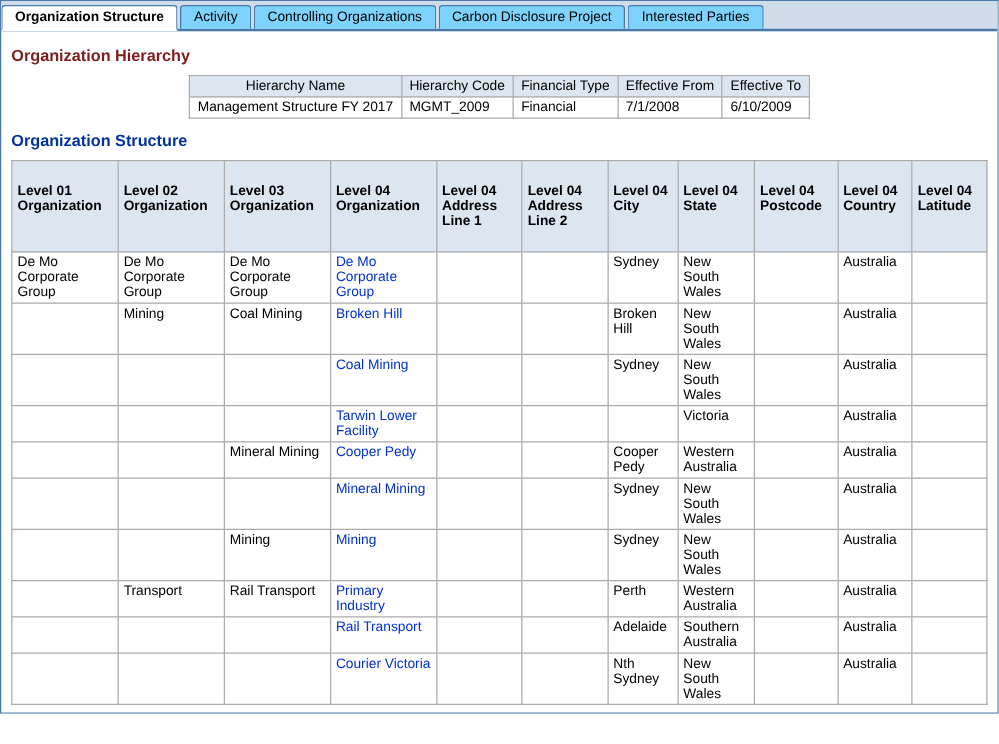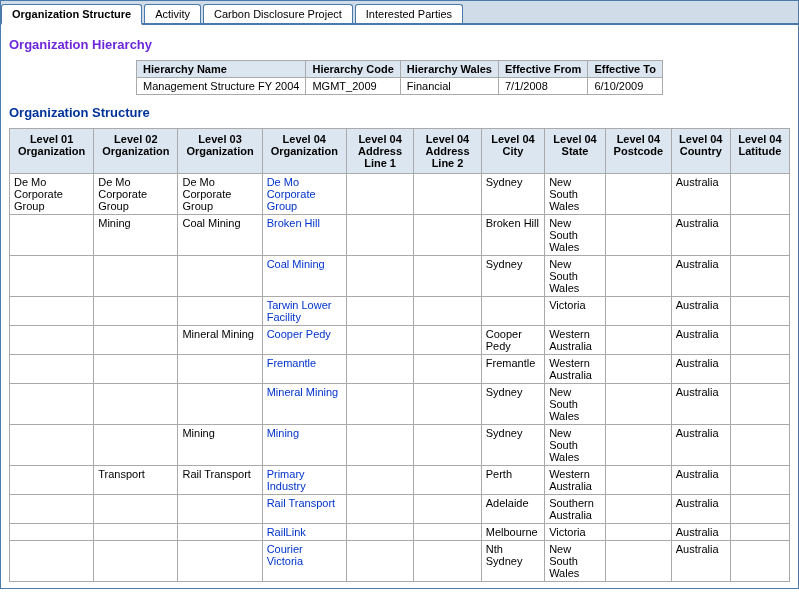--- a/index.html
+++ b/index.html
@@ -7,58 +7,58 @@
 
     .tabs-bar {
       display: flex;
       align-items: flex-end;
       background: #d0dce8;
       border-bottom: 2px solid #4a7aaa;
       padding-top: 3px;
     }
     .tab {
       padding: 3px 10px;
-      background: #ffffff;
+      background: #7dd3fc;
       border: 1px solid #4a7aaa;
       border-bottom: none;
       margin-right: 2px;
       cursor: pointer;
       border-radius: 3px 3px 0 0;
       font-size: 11px;
       color: #000;
     }
     .tab.active {
       background: #fff;
       font-weight: bold;
       border-bottom: 2px solid #fff;
       margin-bottom: -2px;
     }
 
     .content {
       padding: 6px 8px;
     }
 
     .section-title {
-      color: #6d28d9;
+      color: #7f1d1d;
       font-weight: bold;
       font-size: 13px;
       margin: 6px 0 8px 0;
     }
 
     .hierarchy-table {
       border-collapse: collapse;
       margin: 0 auto 10px auto;
       font-size: 11px;
     }
     .hierarchy-table th {
       background: #dce6f0;
       border: 1px solid #aaa;
       padding: 2px 6px;
-      font-weight: bold;
-      text-align: left;
+      font-weight: normal;
+      text-align: center;
     }
     .hierarchy-table td {
       border: 1px solid #aaa;
       padding: 2px 6px;
     }
 
     .org-structure-title {
       color: #003399;
       font-weight: bold;
       font-size: 13px;
@@ -66,24 +66,24 @@
     }
 
     .main-table {
       border-collapse: collapse;
       width: 100%;
       font-size: 11px;
     }
     .main-table th {
       background: #dce6f0;
       border: 1px solid #aaa;
-      padding: 4px 4px;
+      padding: 18px 4px;
       font-weight: bold;
       vertical-align: top;
-      text-align: center;
+      text-align: left;
     }
     .main-table td {
       border: 1px solid #aaa;
       padding: 2px 4px;
       vertical-align: top;
     }
     .link {
       color: #0033cc;
       text-decoration: none;
       cursor: pointer;
@@ -95,41 +95,42 @@
     }
   </style>
 </head>
 <body>
 
 <div class="outer-wrapper">
 
   <div class="tabs-bar">
     <div class="tab active">Organization Structure</div>
     <div class="tab">Activity</div>
+    <div class="tab">Controlling Organizations</div>
     <div class="tab">Carbon Disclosure Project</div>
     <div class="tab">Interested Parties</div>
   </div>
 
   <div class="content">
 
     <div class="section-title">Organization Hierarchy</div>
 
     <table class="hierarchy-table">
       <thead>
         <tr>
           <th>Hierarchy Name</th>
           <th>Hierarchy Code</th>
-          <th>Hierarchy Wales</th>
+          <th>Financial Type</th>
           <th>Effective From</th>
           <th>Effective To</th>
         </tr>
       </thead>
       <tbody id="hier-body">
       <tr>
-            <td>Management Structure FY 2004</td>
+            <td>Management Structure FY 2017</td>
             <td>MGMT_2009</td>
             <td>Financial</td>
             <td>7/1/2008</td>
             <td>6/10/2009</td>
           </tr>
         </tbody>
     </table>
 
     <div class="org-structure-title">Organization Structure</div>
 
@@ -212,33 +213,20 @@
             <td>Cooper Pedy</td>
             <td>Western Australia</td>
             <td></td>
             <td>Australia</td>
             <td></td>
           </tr>
           <tr>
             <td></td>
             <td></td>
             <td></td>
-            <td><a class="link" href="#">Fremantle</a></td>
-            <td></td>
-            <td></td>
-            <td>Fremantle</td>
-            <td>Western Australia</td>
-            <td></td>
-            <td>Australia</td>
-            <td></td>
-          </tr>
-          <tr>
-            <td></td>
-            <td></td>
-            <td></td>
             <td><a class="link" href="#">Mineral Mining</a></td>
             <td></td>
             <td></td>
             <td>Sydney</td>
             <td>New South Wales</td>
             <td></td>
             <td>Australia</td>
             <td></td>
           </tr>
           <tr>
@@ -277,33 +265,20 @@
             <td>Adelaide</td>
             <td>Southern Australia</td>
             <td></td>
             <td>Australia</td>
             <td></td>
           </tr>
           <tr>
             <td></td>
             <td></td>
             <td></td>
-            <td><a class="link" href="#">RailLink</a></td>
-            <td></td>
-            <td></td>
-            <td>Melbourne</td>
-            <td>Victoria</td>
-            <td></td>
-            <td>Australia</td>
-            <td></td>
-          </tr>
-          <tr>
-            <td></td>
-            <td></td>
-            <td></td>
             <td><a class="link" href="#">Courier Victoria</a></td>
             <td></td>
             <td></td>
             <td>Nth Sydney</td>
             <td>New South Wales</td>
             <td></td>
             <td>Australia</td>
             <td></td>
           </tr>
         </tbody>

